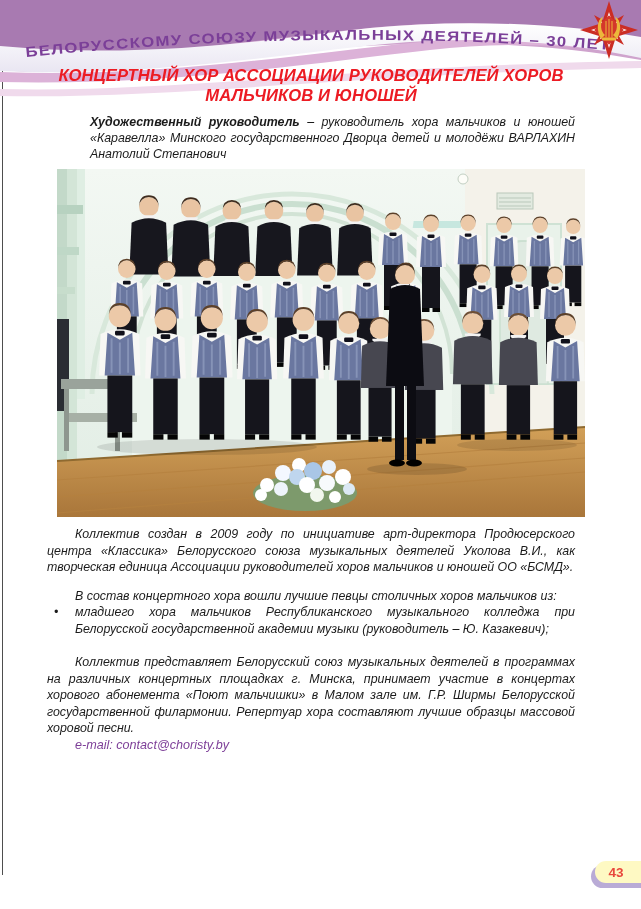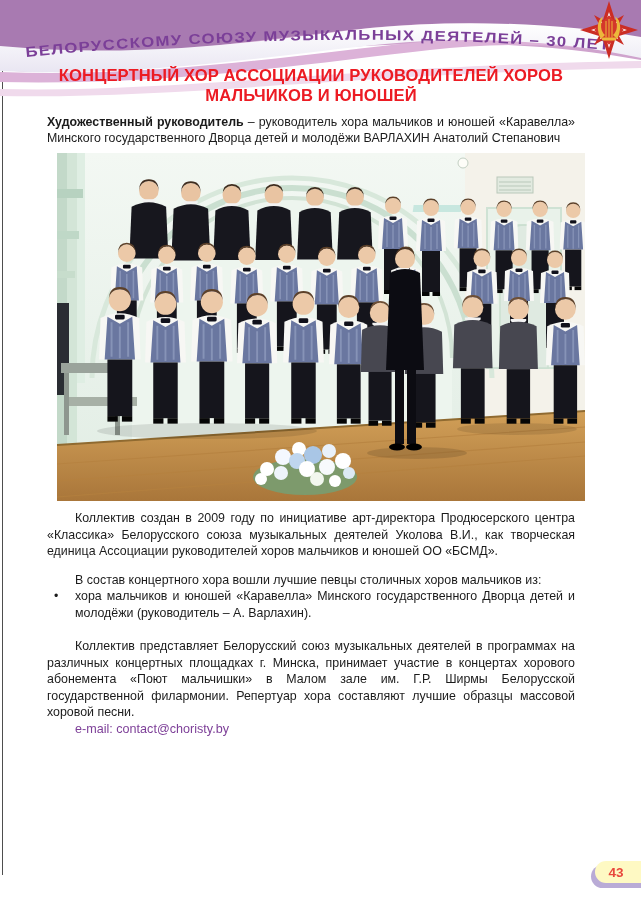--- a/index.html
+++ b/index.html
@@ -14,35 +14,37 @@
     color: #1b1b1b;
   }
   .scan-edge {
     position: absolute; left: 2px; top: 56px; bottom: 34px;
     width: 1px; background: #4e4e4e;
   }
   .header-svg { position: absolute; top: 0; left: 0; pointer-events: none; }
   .content {
     position: relative;
     padding: 66px 66px 0 47px;
+    font-style: italic;
   }
   .title {
     color: #ec1b23;
     font-size: 16.6px;
     font-weight: 700;
     line-height: 19.5px;
     text-align: center;
     white-space: pre-line;
     letter-spacing: 0.1px;
   }
   .lead {
     margin-top: 9px;
     font-size: 12.4px;
     line-height: 16px;
     text-align: justify;
+    margin-left: 43px;
   }
   .lead b { font-weight: 700; }
   .photo-wrap { margin: 7px 0 0 10px; width: 528px; height: 348px; }
   .photo-wrap svg { display: block; }
   .body-text { font-size: 12.4px; line-height: 16.5px; }
   .para { margin-top: 9px; text-align: justify; text-indent: 28px; }
   .para.first { }
   .para.no-gap { margin-top: 12px; }
   .bullets { list-style: none; }
   .bullets li {
@@ -277,21 +279,21 @@
           <circle cx="12" cy="16" r="7" fill="#f2f7ee"></circle>
           <circle cx="30" cy="18" r="6" fill="#ffffff"></circle>
         </g>
       </svg>
     </div>
 
     <div class="body-text">
       <p class="para first">Коллектив создан в 2009 году по инициативе арт-директора Продюсерского центра «Классика» Белорусского союза музыкальных деятелей Уколова В.И., как творческая единица Ассоциации руководителей хоров мальчиков и юношей ОО «БСМД».</p>
       <p class="para no-gap">В состав концертного хора вошли лучшие певцы столичных хоров мальчиков из:</p>
       <ul class="bullets">
-        <li>хора мальчиков и юношей «Каравелла» Минского государственного Дворца детей и молодёжи (руководитель – А. Варлахин).</li>
+        <li>младшего хора мальчиков Республиканского музыкального колледжа при Белорусской государственной академии музыки (руководитель – Ю. Казакевич);</li>
       </ul>
       <p class="para last">Коллектив представляет Белорусский союз музыкальных деятелей в программах на различных концертных площадках г. Минска, принимает участие в концертах хорового абонемента «Поют мальчишки» в Малом зале им. Г.Р. Ширмы Белорусской государственной филармонии. Репертуар хора составляют лучшие образцы массовой хоровой песни.</p>
       <div class="email-line">e-mail: contact@choristy.by</div>
     </div>
 
   </div>
 
   <div class="page-pill-shadow"></div>
   <div class="page-pill">
     <span>43</span>

